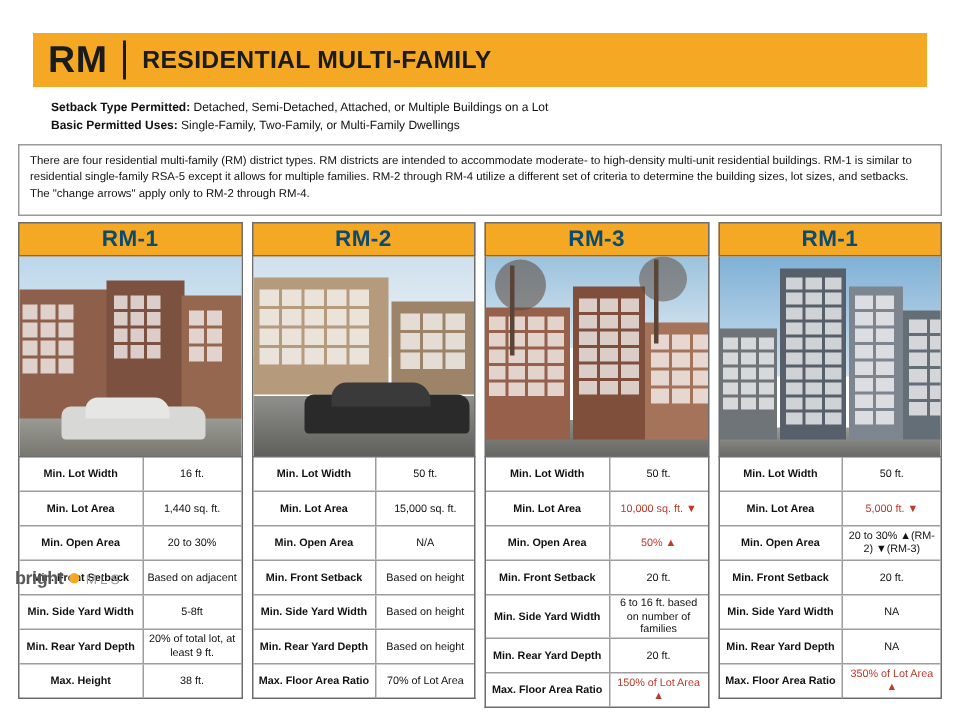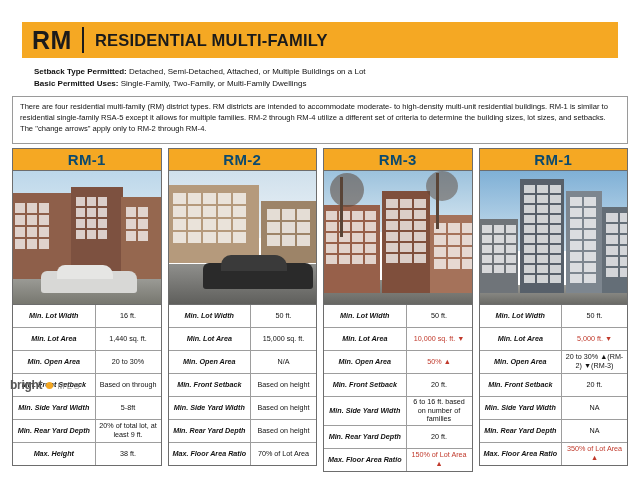--- a/index.html
+++ b/index.html
@@ -171,21 +171,20 @@
     border-right: 1px solid #9d9d9d;
     font-size: 7.2px;
     font-weight: bold;
     color: #111;
     display: flex;
     align-items: center;
     justify-content: center;
     text-align: center;
     padding: 1px 2px;
     line-height: 1.2;
-    font-style: italic;
   }
   .spec-value {
     width: 44%;
     box-sizing: border-box;
     font-size: 7.2px;
     color: #111;
     display: flex;
     align-items: center;
     justify-content: center;
     text-align: center;
@@ -306,21 +305,21 @@
         <div class="spec-row">
           <div class="spec-label">Min. Lot Area</div>
           <div class="spec-value">1,440 sq. ft.</div>
         </div>
         <div class="spec-row">
           <div class="spec-label">Min. Open Area</div>
           <div class="spec-value">20 to 30%</div>
         </div>
         <div class="spec-row">
           <div class="spec-label">Min. Front Setback</div>
-          <div class="spec-value">Based on through</div>
+          <div class="spec-value">Based on adjacent</div>
         </div>
         <div class="spec-row">
           <div class="spec-label">Min. Side Yard Width</div>
           <div class="spec-value">5-8ft</div>
         </div>
         <div class="spec-row">
           <div class="spec-label">Min. Rear Yard Depth</div>
           <div class="spec-value">20% of total lot, at least 9 ft.</div>
         </div>
         <div class="spec-row">

